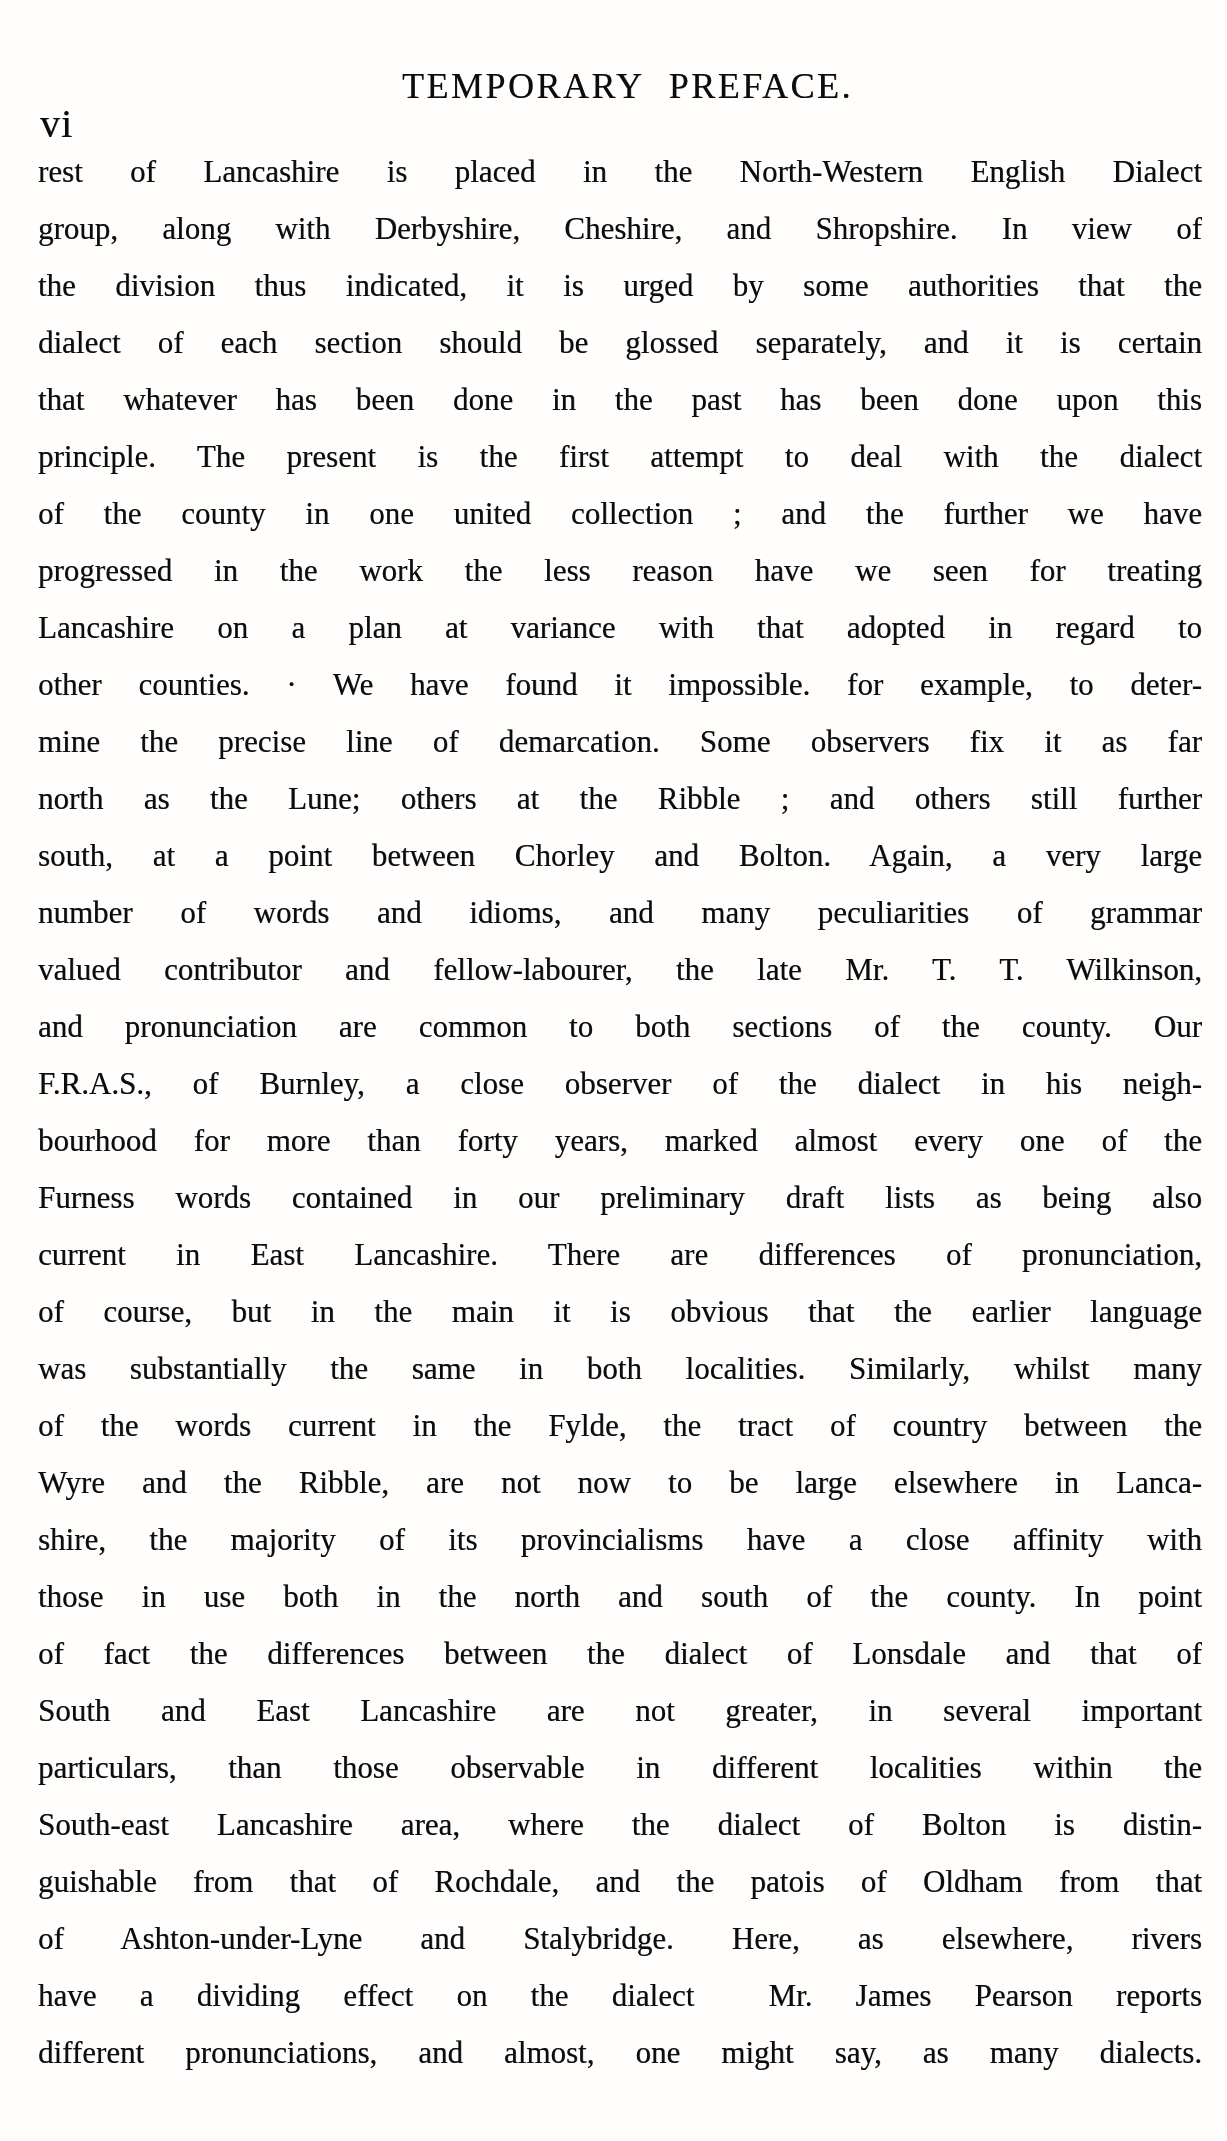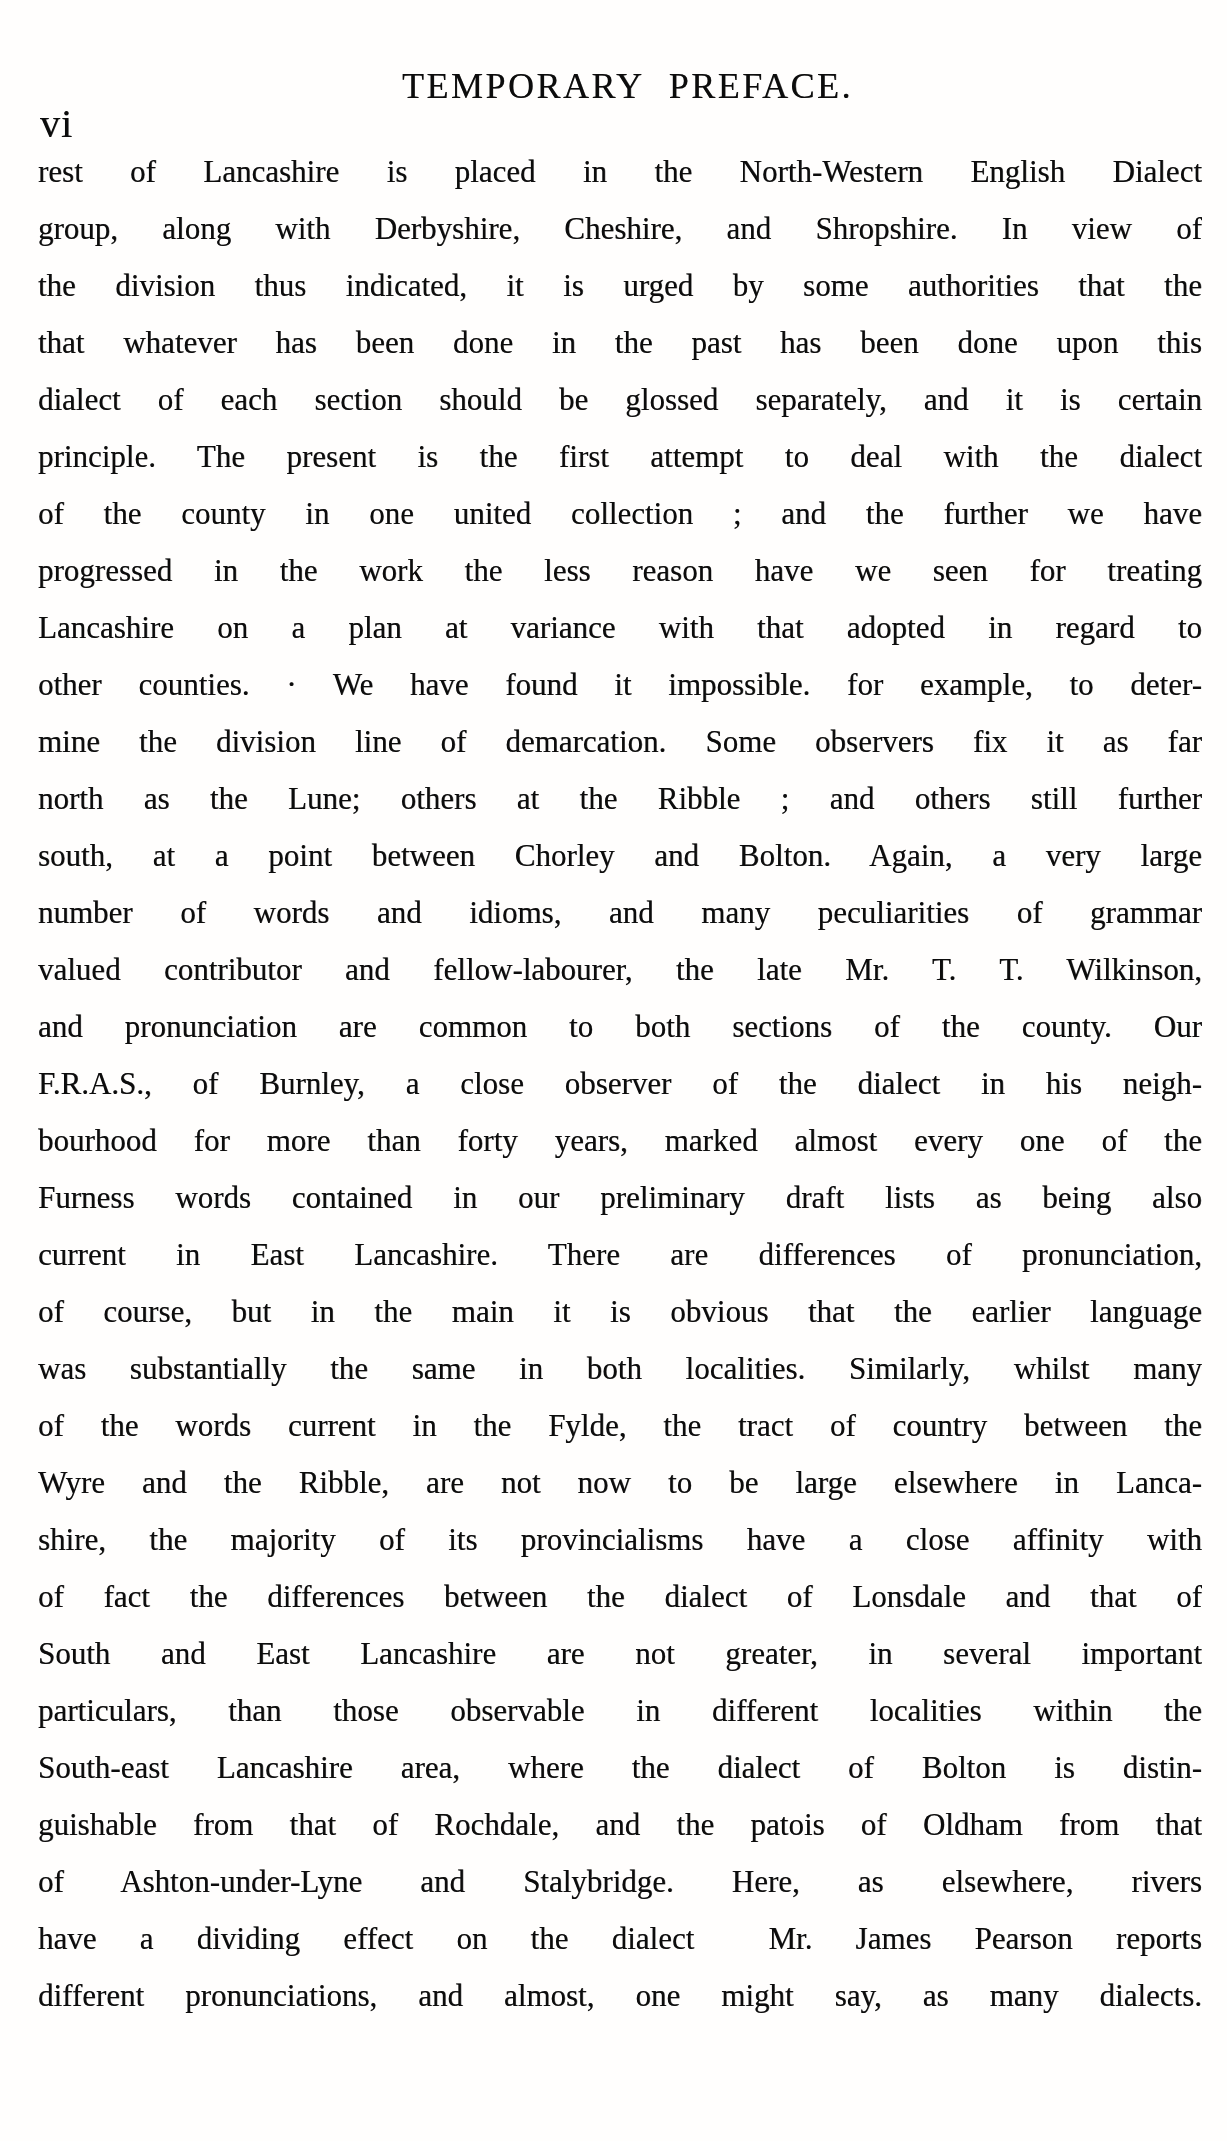--- a/index.html
+++ b/index.html
@@ -65,42 +65,43 @@
 
 <div class="sheet">
   <div class="header">
     <span class="pagenum">vi</span>
     <span class="title">TEMPORARY PREFACE.</span>
   </div>
   <div class="body-text">
       <div class="line">rest of Lancashire is placed in the North-Western English Dialect</div>
       <div class="line">group, along with Derbyshire, Cheshire, and Shropshire.  In view of</div>
       <div class="line">the division thus indicated, it is urged by some authorities that the</div>
+      <div class="line">dialect of each section should be glossed separately, and it is certain</div>
       <div class="line">that whatever has been done in the past has been done upon this</div>
-      <div class="line">dialect of each section should be glossed separately, and it is certain</div>
       <div class="line">principle.  The present is the first attempt to deal with the dialect</div>
       <div class="line">of the county in one united collection ; and the further we have</div>
       <div class="line">progressed in the work the less reason have we seen for treating</div>
       <div class="line">Lancashire on a plan at variance with that adopted in regard to</div>
       <div class="line">other counties. · We have found it impossible. for example, to deter-</div>
-      <div class="line">mine the division line of demarcation.  Some observers fix it as far</div>
+      <div class="line">mine the precise line of demarcation.  Some observers fix it as far</div>
       <div class="line">north as the Lune; others at the Ribble ; and others still further</div>
       <div class="line">south, at a point between Chorley and Bolton.  Again, a very large</div>
       <div class="line">number of words and idioms, and many peculiarities of grammar</div>
       <div class="line">valued contributor and fellow-labourer, the late Mr. T. T. Wilkinson,</div>
       <div class="line">and pronunciation are common to both sections of the county.  Our</div>
       <div class="line">F.R.A.S., of Burnley, a close observer of the dialect in his neigh-</div>
       <div class="line">bourhood for more than forty years, marked almost every one of the</div>
       <div class="line">Furness words contained in our preliminary draft lists as being also</div>
       <div class="line">current in East Lancashire.  There are differences of pronunciation,</div>
       <div class="line">of course, but in the main it is obvious that the earlier language</div>
       <div class="line">was substantially the same in both localities.  Similarly, whilst many</div>
       <div class="line">of the words current in the Fylde, the tract of country between the</div>
       <div class="line">Wyre and the Ribble, are not now to be large elsewhere in Lanca-</div>
       <div class="line">shire, the majority of its provincialisms have a close affinity with</div>
+      <div class="line">those in use both in the north and south of the county.  In point</div>
       <div class="line">of fact the differences between the dialect of Lonsdale and that of</div>
       <div class="line">South and East Lancashire are not greater, in several important</div>
       <div class="line">particulars, than those observable in different localities within the</div>
       <div class="line">South-east Lancashire area, where the dialect of Bolton is distin-</div>
       <div class="line">guishable from that of Rochdale, and the patois of Oldham from that</div>
       <div class="line">of Ashton-under-Lyne and Stalybridge.  Here, as elsewhere, rivers</div>
       <div class="line">have a dividing effect on the dialect   Mr. James Pearson reports</div>
       <div class="line">different pronunciations, and almost, one might say, as many dialects.</div>
     </div>
 </div>

